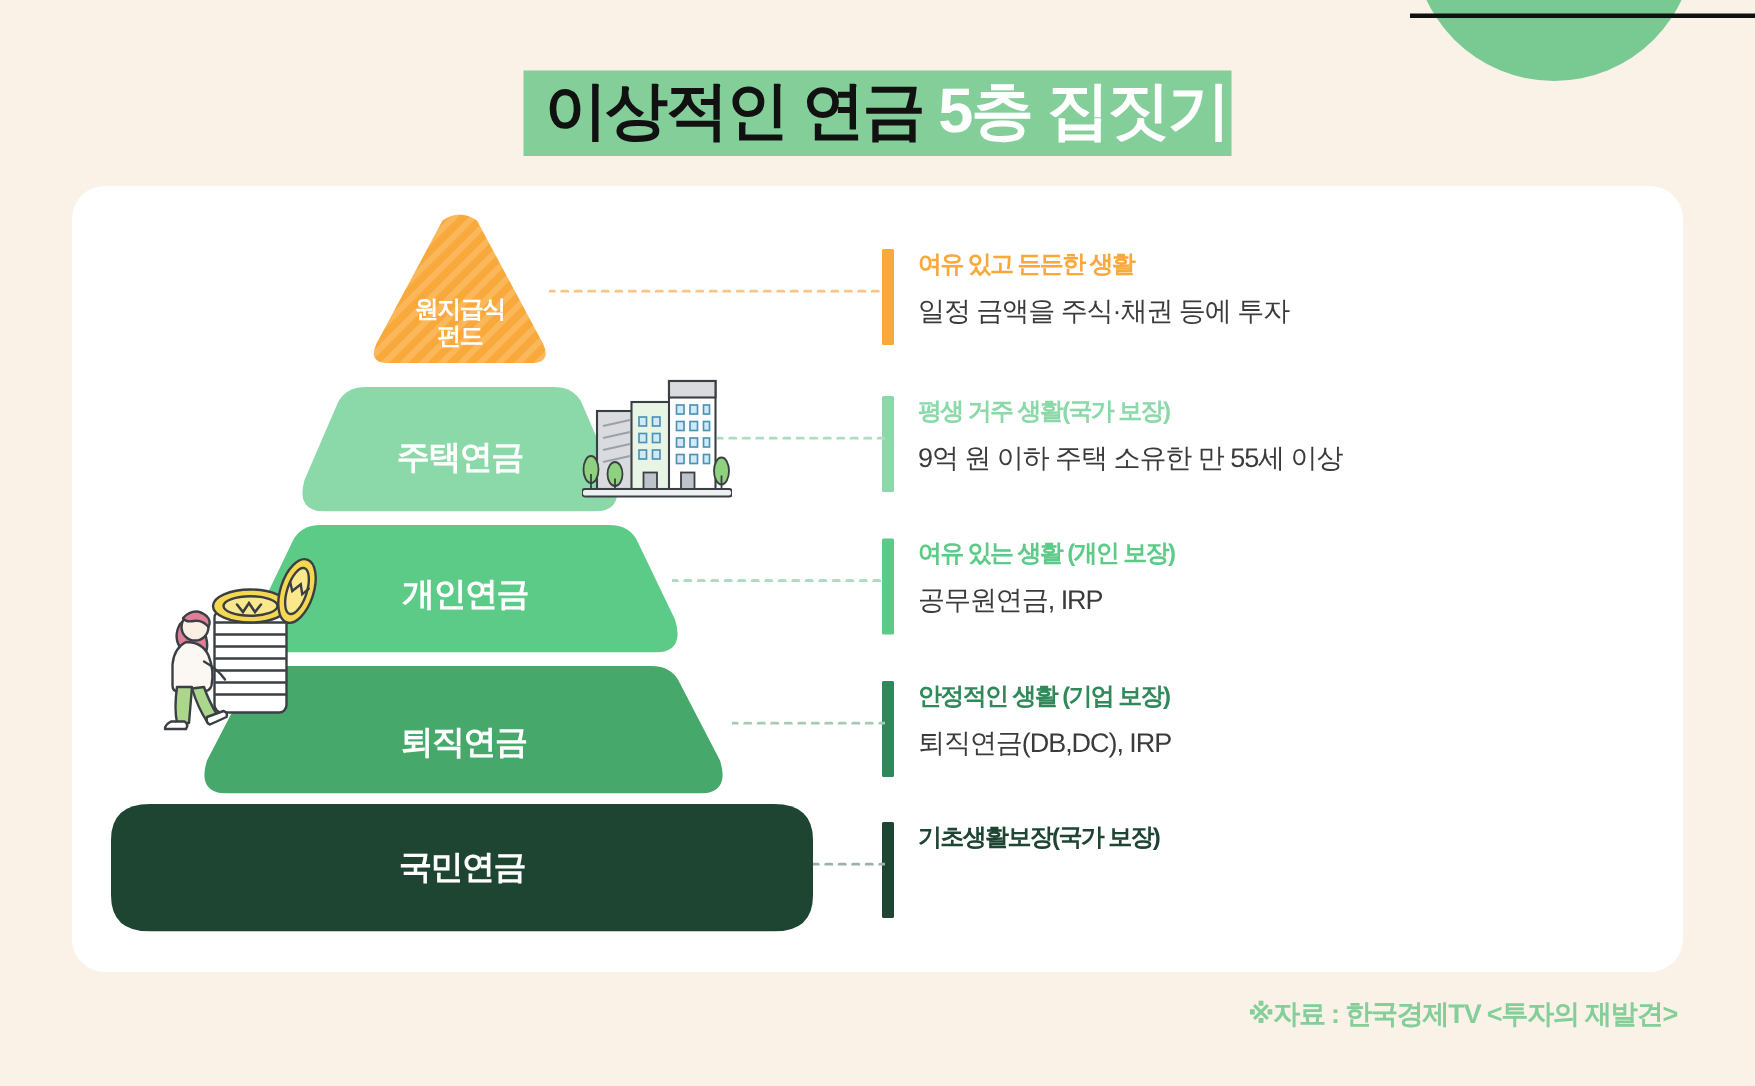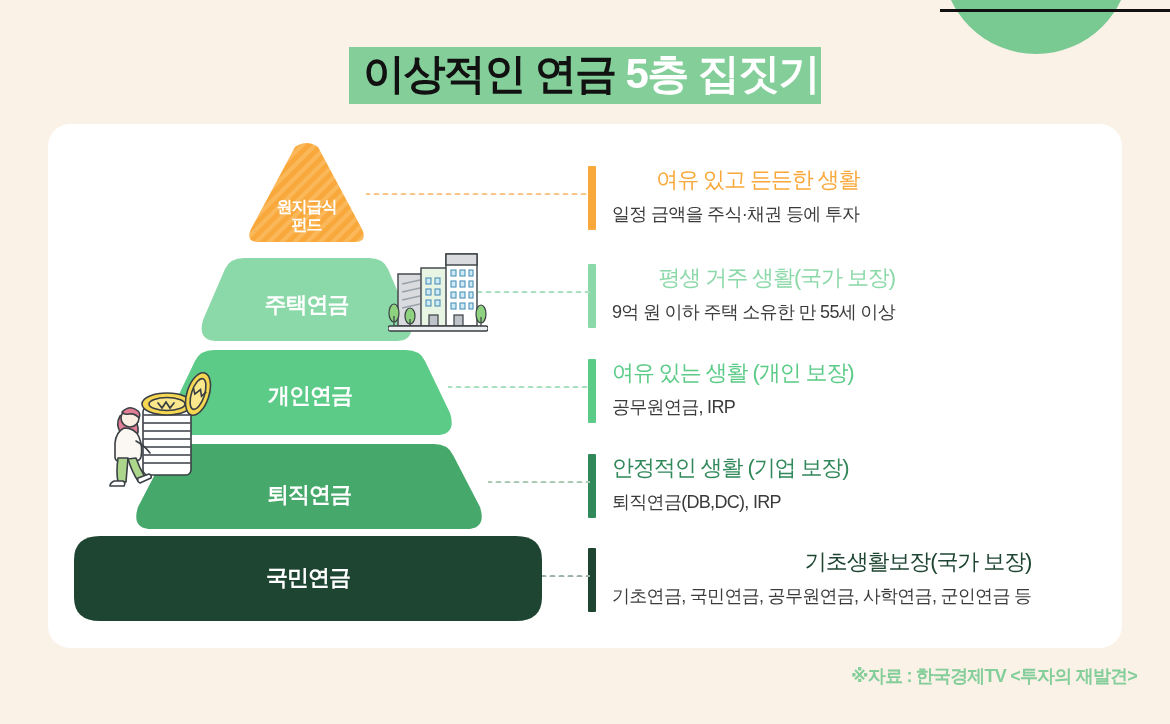--- a/index.html
+++ b/index.html
@@ -82,34 +82,34 @@
   .row1 { top: 42px; }
   .row2 { top: 140px; }
   .row3 { top: 235px; }
   .row4 { top: 330px; }
   .row5 { top: 424px; }
   .accent {
     width: 8px; height: 64px; flex: 0 0 8px; border-radius: 1px; margin-right: 16px;
   }
   .rowtext { padding-top: 1px; }
   .row-head {
-    font-size: 22px; font-weight: 400; letter-spacing: -1.1px; line-height: 1.2;
-    margin-bottom: 9px; white-space: nowrap; text-align: right;
+    font-size: 16px; font-weight: 700; letter-spacing: -1.1px; line-height: 1.2;
+    margin-bottom: 9px; white-space: nowrap;
   }
   .row-sub {
     font-size: 18px; font-weight: 400; color: #3B3B3B;
     letter-spacing: -0.7px; white-space: nowrap;
   }
 
   
   .dots { position: absolute; height: 2px; z-index: 2; }
 
   
   .source {
-    position: absolute; right: 33px; top: 664px;
+    position: absolute; right: 52px; top: 664px;
     font-size: 18px; font-weight: 700; letter-spacing: -0.8px;
     color: #84CE9A;
   }
 </style>
 </head>
 <body>
 
 <div id="stage">
 
   <div class="deco-circle"></div>
@@ -294,21 +294,20 @@
         <div class="rowtext">
           <div class="row-head" style="color:#31885A">안정적인 생활 (기업 보장)</div>
           <div class="row-sub">퇴직연금(DB,DC), IRP</div>
         </div>
       </div>
 
       <div class="row row5">
         <div class="accent" style="background:#1E4432"></div>
         <div class="rowtext">
           <div class="row-head" style="color:#1E4432">기초생활보장(국가 보장)</div>
-          <div class="row-sub">기초연금, 국민연금, 공무원연금, 사학연금, 군인연금 등</div>
         </div>
       </div>
 
     </div>
   </div>
 
   <div class="source">※자료 : 한국경제TV &lt;투자의 재발견&gt;</div>
 </div>
 
 </body></html>

